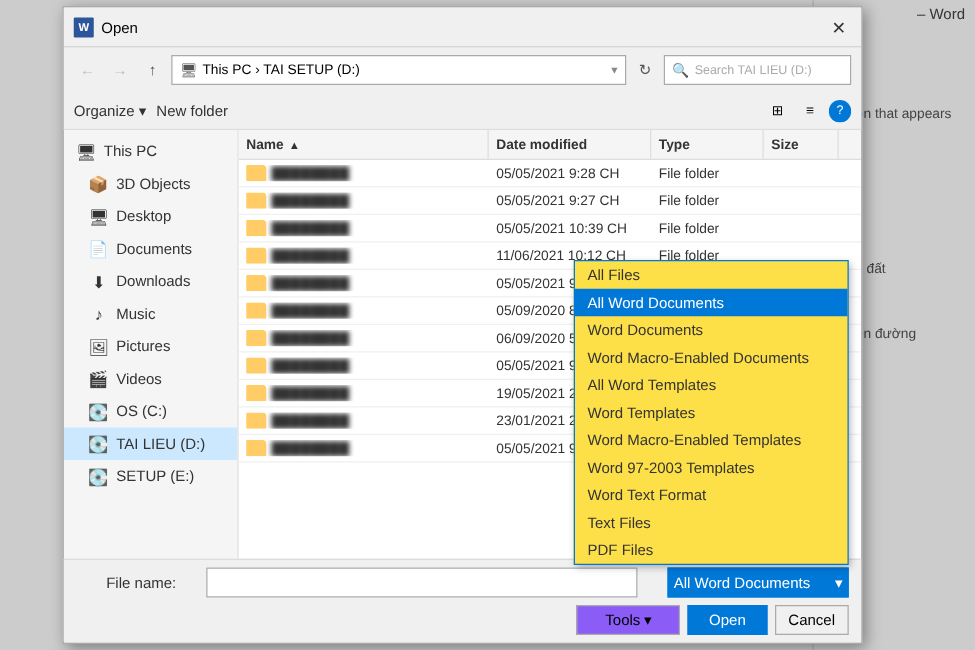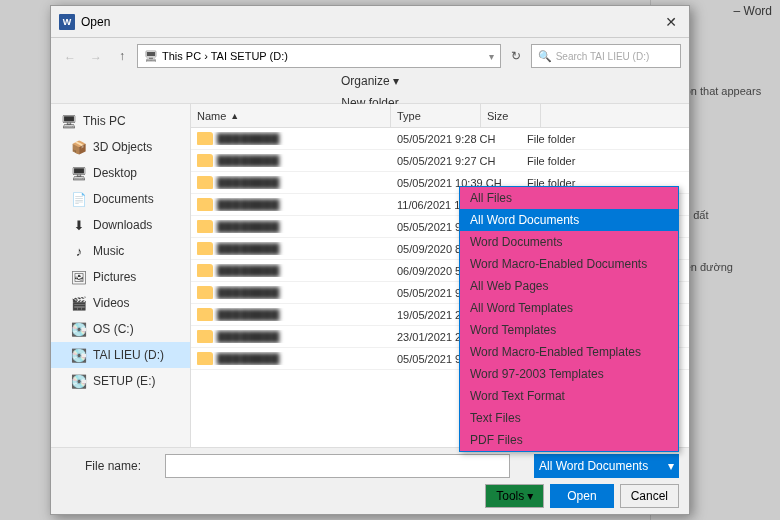--- a/index.html
+++ b/index.html
@@ -127,21 +127,20 @@
     
     .dialog-toolbar2 {
       height: 30px;
       display: flex;
       align-items: center;
       padding: 0 8px;
       gap: 8px;
       flex-shrink: 0;
       background: #f0f0f0;
       border-bottom: 1px solid #ddd;
-      flex-direction: column;
     }
     .organize-btn, .newfolder-btn {
       height: 22px;
       border: none;
       background: none;
       cursor: pointer;
       font-size: 12px;
       color: #333;
       display: flex; align-items: center; gap: 2px;
     }
@@ -196,20 +195,21 @@
       display: flex;
       flex-direction: column;
     }
     .file-list-header {
       height: 24px;
       display: flex;
       align-items: center;
       background: #f5f5f5;
       border-bottom: 1px solid #ddd;
       flex-shrink: 0;
+      font-weight: bold;
     }
     .col-header {
       font-size: 11px;
       color: #333;
       padding: 0 6px;
       cursor: pointer;
       height: 100%;
       display: flex; align-items: center;
       border-right: 1px solid #ddd;
     }
@@ -278,23 +278,23 @@
       color: white;
       font-size: 12px;
       padding: 0 4px;
       cursor: pointer;
       display: flex; align-items: center; justify-content: space-between;
     }
     .buttons-row {
       display: flex; align-items: center; justify-content: flex-end; gap: 6px;
     }
     .tools-btn {
-      height: 24px; padding: 0 10px;
+      height: 24px; padding: 0 22px;
       border: 1px solid #aaa;
-      background: #15803d;
+      background: #8b5cf6;
       font-size: 12px; cursor: pointer;
       display: flex; align-items: center; gap: 3px;
     }
     .open-btn {
       height: 24px; padding: 0 16px;
       border: 1px solid #0078d7;
       background: #0078d7;
       color: white;
       font-size: 12px; cursor: pointer;
     }
@@ -304,21 +304,21 @@
       background: #f0f0f0;
       font-size: 12px; cursor: pointer;
     }
 
     
     .filetype-dropdown {
       position: absolute;
       right: 10px;
       bottom: 62px;
       width: 220px;
-      background: #ec4899;
+      background: #fde047;
       border: 1px solid #0078d7;
       box-shadow: 2px 2px 6px rgba(0,0,0,0.3);
       z-index: 100;
       margin-left: 47px;
     }
     .dropdown-item {
       height: 22px;
       padding: 0 10px;
       display: flex; align-items: center;
       font-size: 12px;
@@ -469,20 +469,23 @@
         <span>SETUP (E:)</span>
       </div>
     </div>
 
     <div class="file-list-area">
       <div class="file-list-header">
         <div class="col-header col-name">
           <span>Name</span>
           <span style="margin-left:4px;font-size:9px;">▲</span>
         </div>
+        <div class="col-header col-date">
+          <span>Date modified</span>
+        </div>
         <div class="col-header col-type">
           <span>Type</span>
         </div>
         <div class="col-header col-size">
           <span>Size</span>
         </div>
       </div>
 
       <div id="file-rows-container">
       <div class="file-row">
@@ -605,21 +608,20 @@
       <button class="open-btn">Open</button>
       <button class="cancel-btn">Cancel</button>
     </div>
   </div>
 
   <div class="filetype-dropdown">
     <div class="dropdown-item">All Files</div>
     <div class="dropdown-item selected">All Word Documents</div>
     <div class="dropdown-item">Word Documents</div>
     <div class="dropdown-item">Word Macro-Enabled Documents</div>
-    <div class="dropdown-item">All Web Pages</div>
     <div class="dropdown-item">All Word Templates</div>
     <div class="dropdown-item">Word Templates</div>
     <div class="dropdown-item">Word Macro-Enabled Templates</div>
     <div class="dropdown-item">Word 97-2003 Templates</div>
     <div class="dropdown-item">Word Text Format</div>
     <div class="dropdown-item">Text Files</div>
     <div class="dropdown-item">PDF Files</div>
   </div>
 
 </div>

